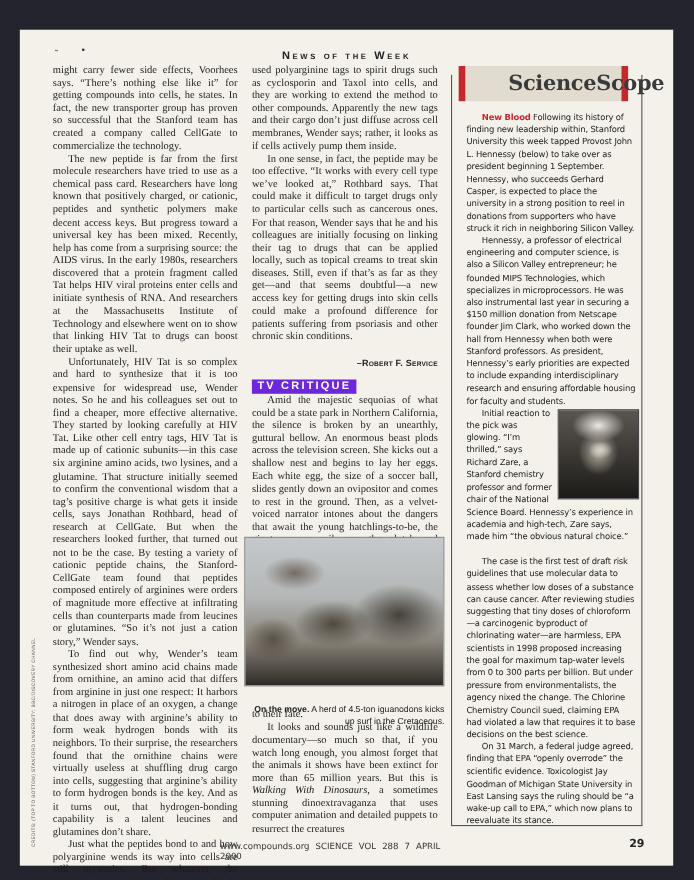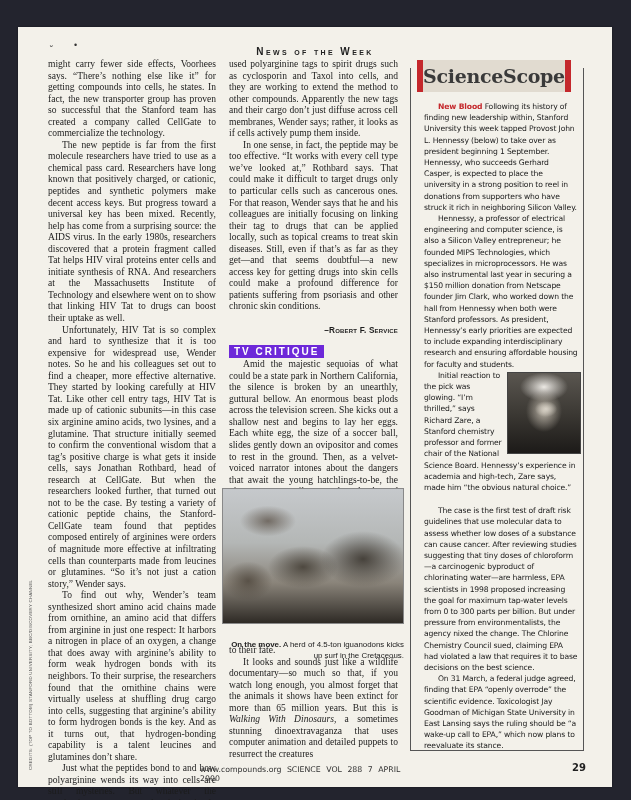--- a/index.html
+++ b/index.html
@@ -58,21 +58,21 @@
     position:absolute; left:410px; top:68px; width:172px; height:682px;
     border:1px solid #555; border-top:none;
   }
   .ss-banner {
     position:absolute; left:417px; top:60px; width:154px; height:32px;
     background:#e1dbd0;
     border-left:6px solid #c4282c; border-right:6px solid #c4282c;
     text-align:center; box-sizing:border-box;
   }
   .ss-title {
-    font-family:"DejaVu Serif", serif; font-weight:bold; font-size:19px; line-height:32px; color:#3a3a3a; letter-spacing:-.3px;
+    font-family:"DejaVu Serif", serif; font-weight:bold; font-size:19px; line-height:32px; color:#3a3a3a; letter-spacing:-.3px;padding-left:39px;
   }
   .ss-text {
     position:absolute; left:424px; top:101px; width:155px;
     font-family:"DejaVu Sans", sans-serif; font-size:7.65px; line-height:11.2px; color:#1c1c1c;
     letter-spacing:-.15px;
   }
   .ss-text p { margin:0; }
   .ss-text p.ind { text-indent:14px; }
   .ss-text .lead { color:#c4282c; font-weight:bold; }
   .ss-text .gap { height:12px; }

